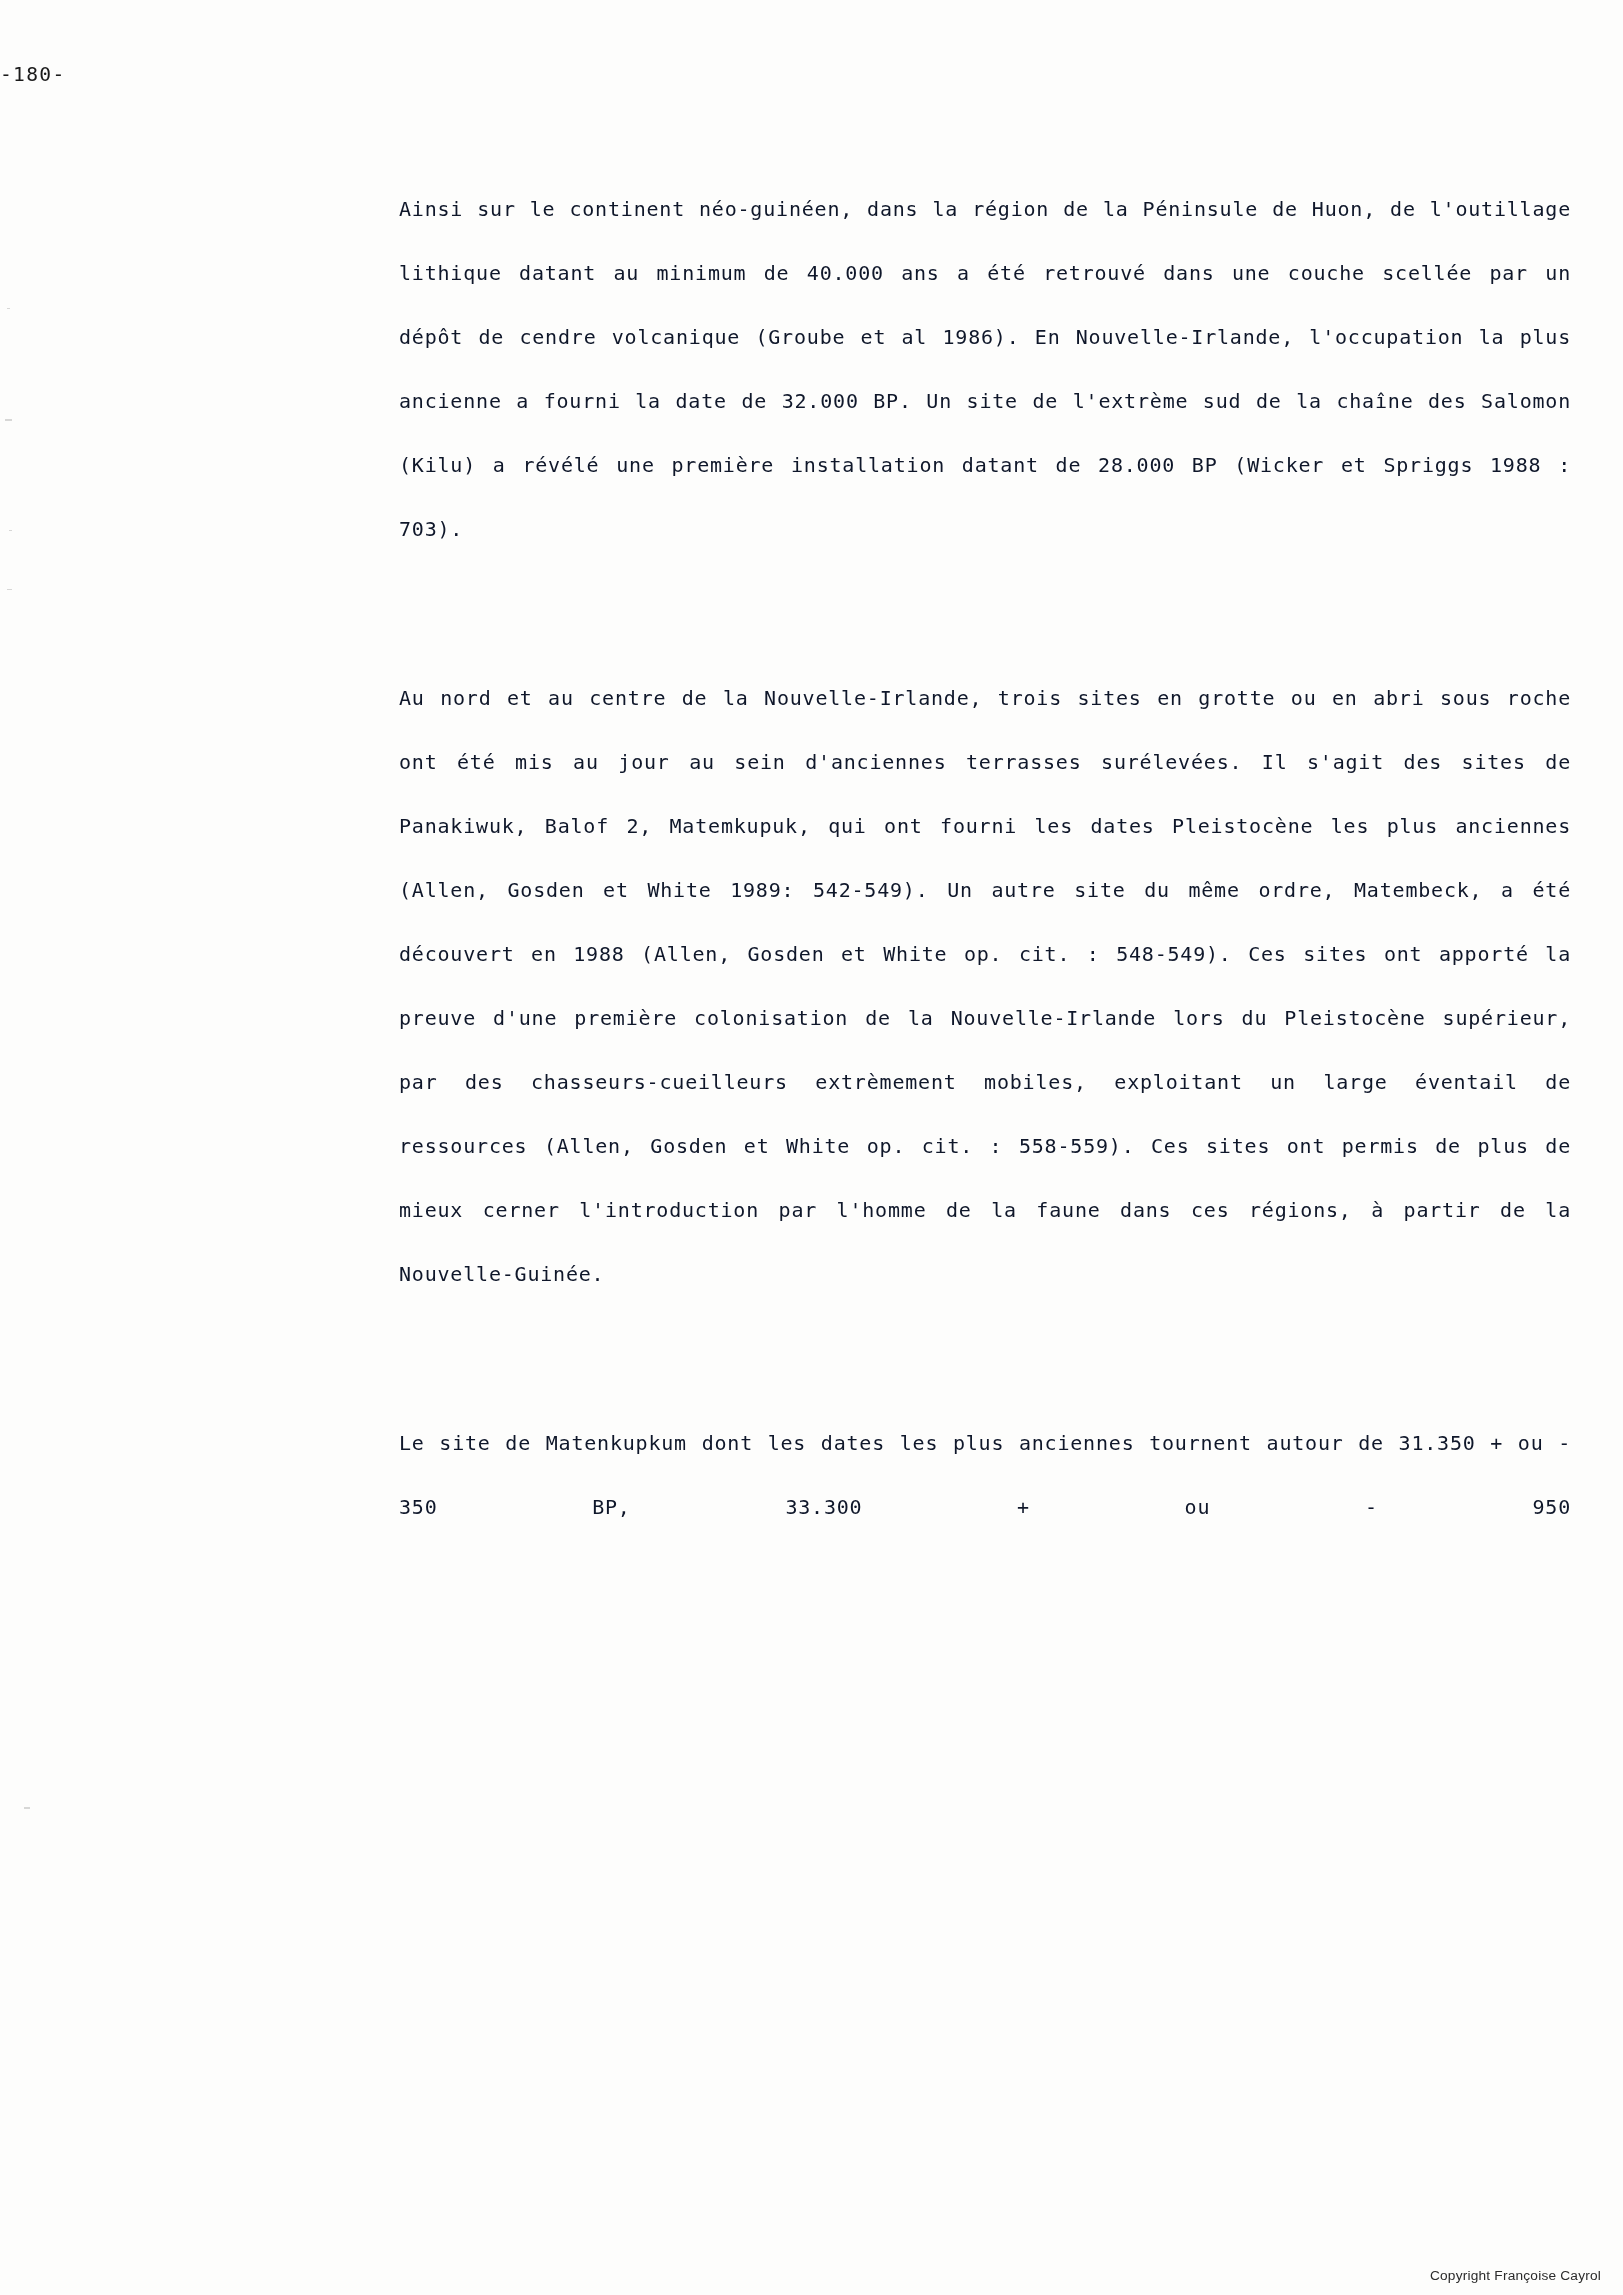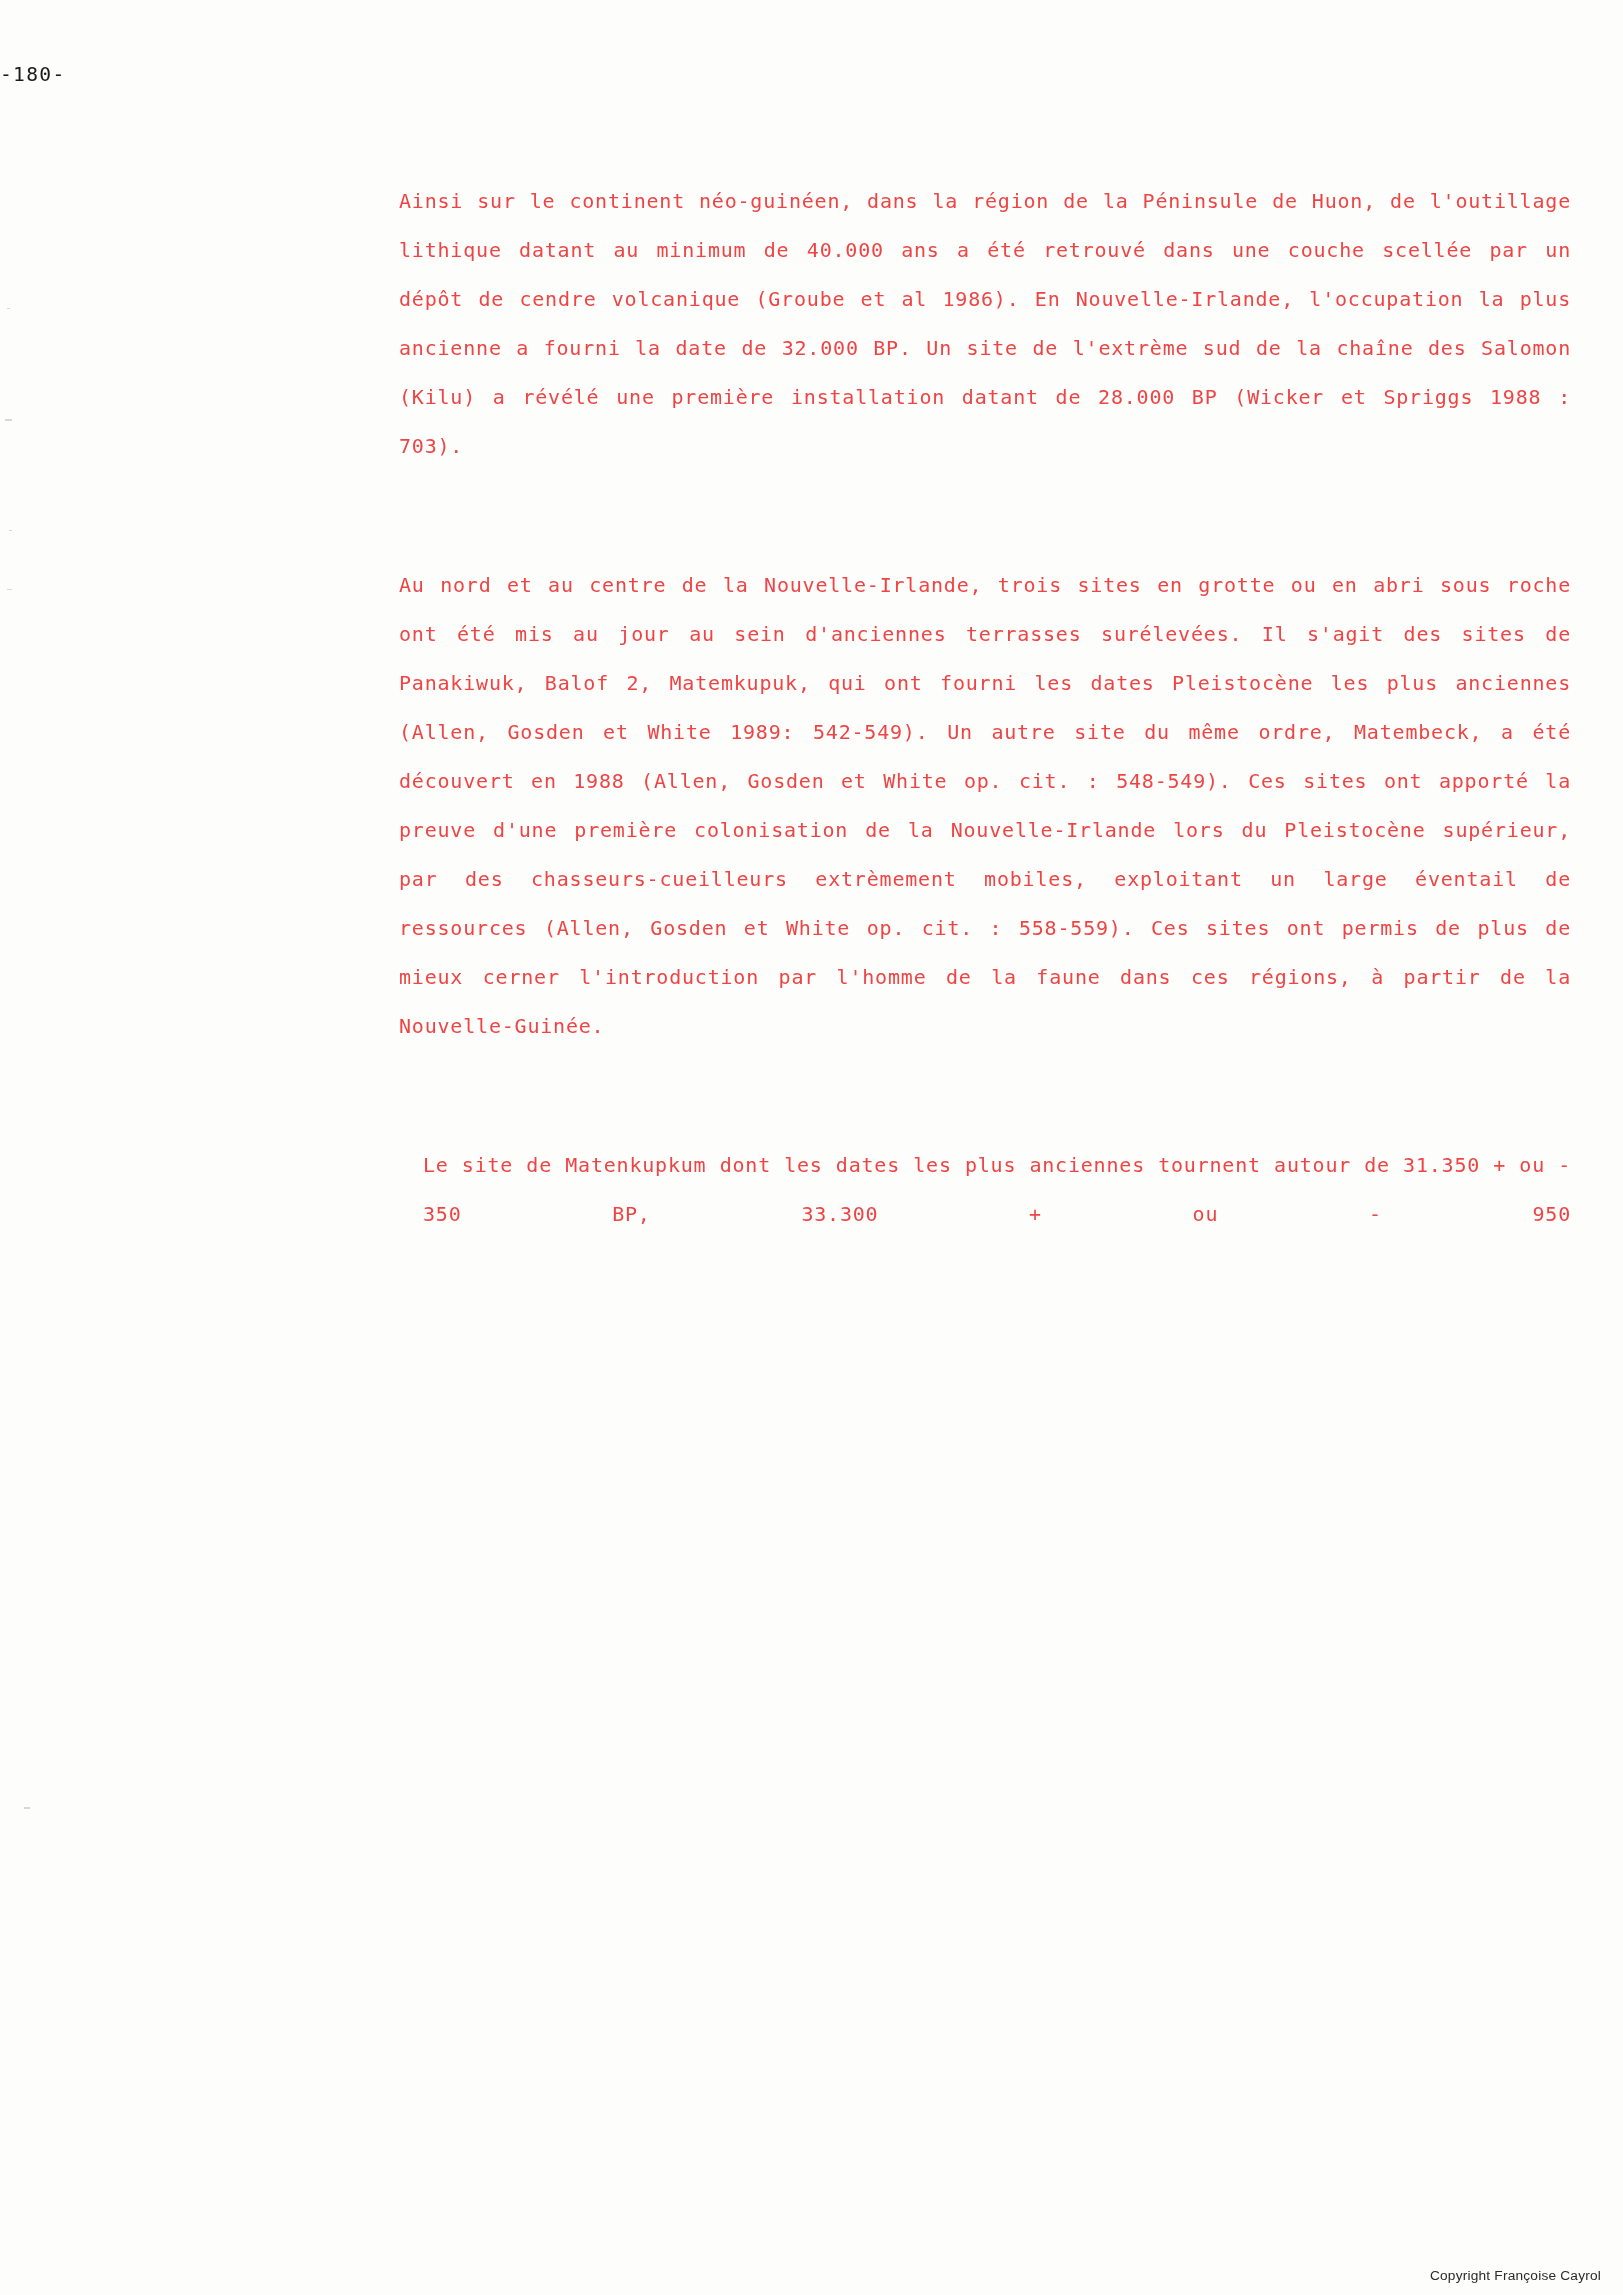--- a/index.html
+++ b/index.html
@@ -48,27 +48,27 @@
   .content {
     position: absolute;
     left: 399px;
     top: 177px;
     width: 1172px;
   }
 
   p.para {
     margin: 0 0 41px 0;
     font-size: 20px;
-    line-height: 49px;
+    line-height: 64px;
     text-align: justify;
     text-justify: inter-word;
     letter-spacing: 0.8px;
-    color: #ef4444;
+    color: #0f172a;
   }
-  p.para:last-child { margin-bottom: 0; margin-left: 24px; }
+  p.para:last-child { margin-bottom: 0; }
 
   
   p.para::after {
     content: "";
     display: inline-block;
     width: 100%;
   }
 
   .copyright {
     position: absolute;

